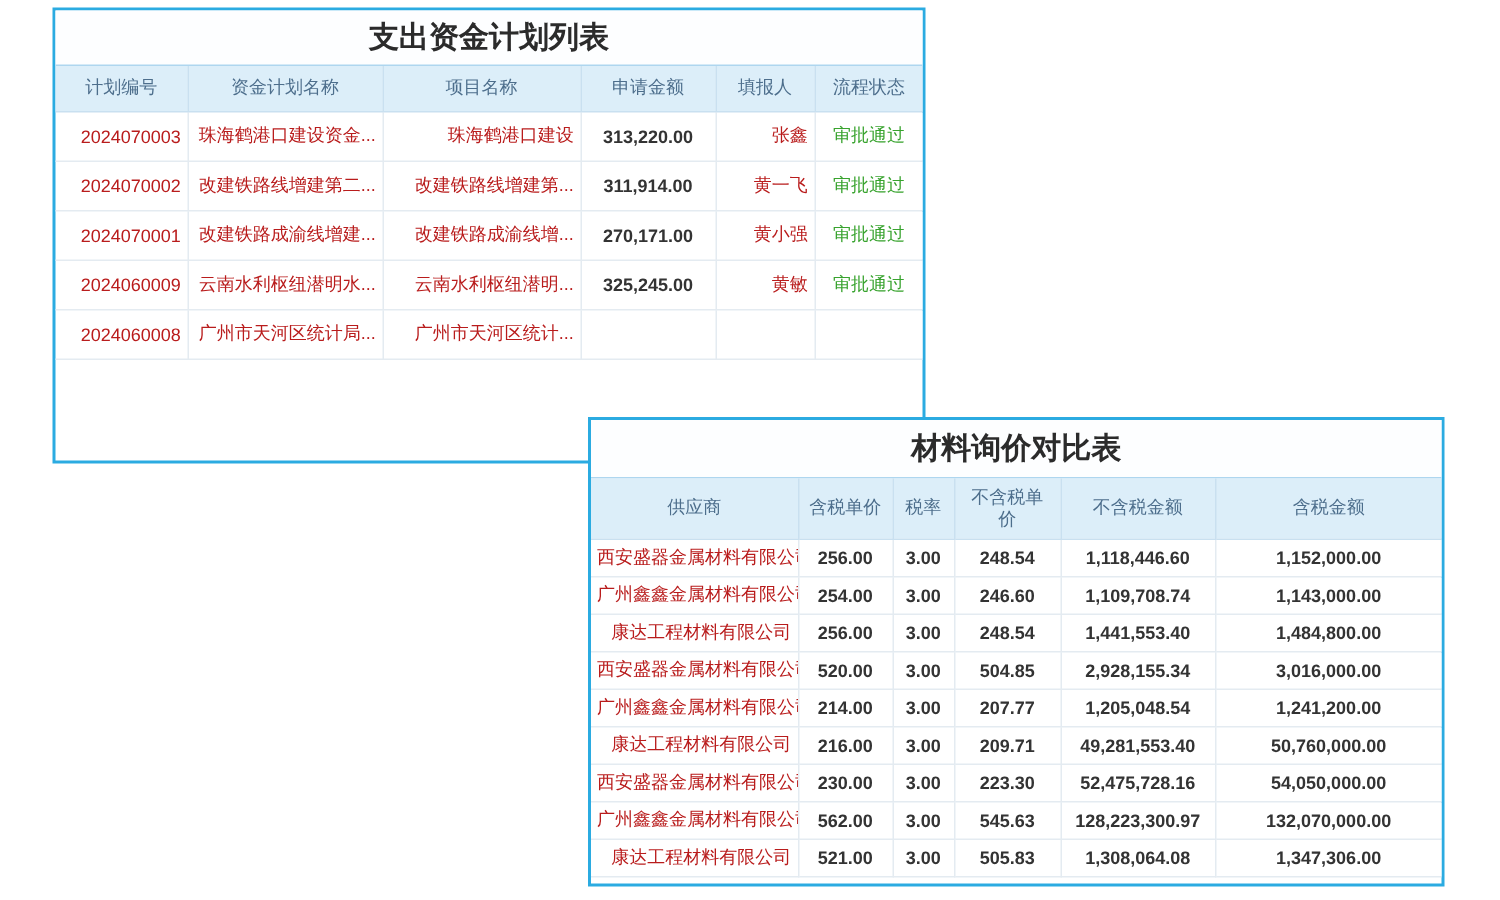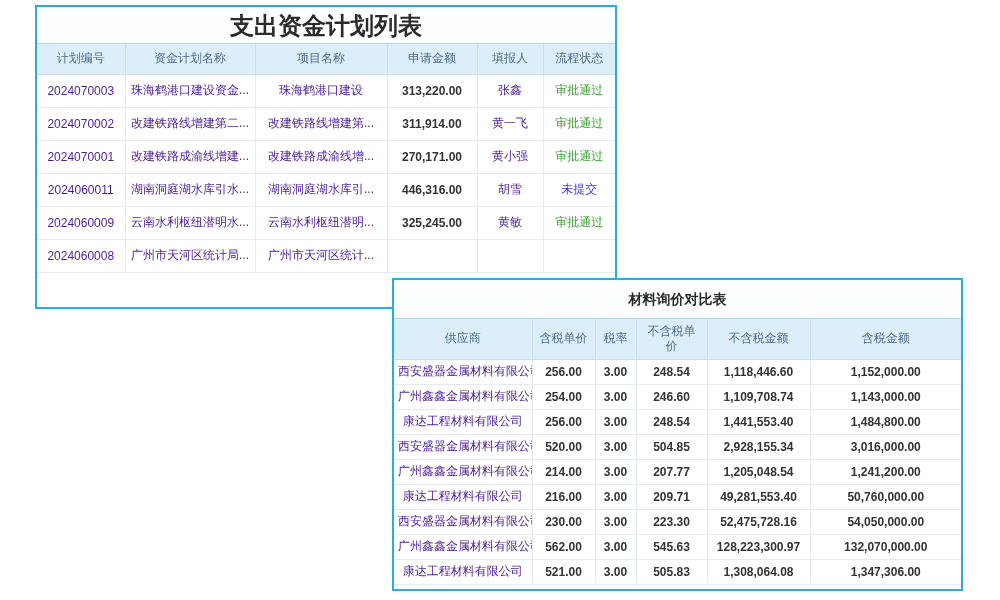--- a/index.html
+++ b/index.html
@@ -6,38 +6,38 @@
   html,body { width:1000px; height:600px; background:#ffffff; overflow:hidden;
               font-family:"Liberation Sans","DejaVu Sans",sans-serif; }
   #stage { position:relative; width:1000px; height:600px; background:#ffffff; }
 
   .panel { position:absolute; background:#ffffff; border:2px solid #2babe1; }
   #plan-panel  { left:35px;  top:5px;   width:582px; height:304px; }
   #quote-panel { left:392px; top:278px; width:571px; height:313px; z-index:5; }
 
   .panel-title { background:#fdfeff; text-align:center; font-weight:bold;
                  color:#2b2b2b; border-bottom:1px solid #aed6ef; }
-  #plan-panel  .panel-title { height:37px; line-height:37px; font-size:24px; }
-  #quote-panel .panel-title { height:39px; line-height:39px; font-size:14px; }
+  #plan-panel  .panel-title { height:37px; line-height:37px; font-size:20px; }
+  #quote-panel .panel-title { height:39px; line-height:39px; font-size:20px; }
 
   table { width:100%; border-collapse:collapse; table-layout:fixed; }
   th { background:#dceef9; color:#4d6e8c; font-weight:normal; font-size:12px;
        text-align:center; border:1px solid #c9e0f0; padding:2px 6px; line-height:1.25;margin-left:16px; }
   td { font-size:12px; text-align:center; border:1px solid #e4ebf1;
        padding:0 4px; overflow:hidden; white-space:nowrap; background:#ffffff; }
   table tr > :first-child { border-left:none; }
   table tr > :last-child  { border-right:none; }
   thead tr th { border-top:none; }
 
   #plan-panel  th { height:30px; }
   #plan-panel  td { height:33px; }
   #quote-panel th { height:40px; }
   #quote-panel td { height:25px; }
 
-  .c-link { color:#4c1d95; }
+  .c-link { color:#b91c1c;text-align:right; }
   .c-dark { color:#333333;font-weight:bold; }
   .st-approved    { color:#38a32e;margin-left:24px; }
   .st-unsubmitted { color:#3b3be3; }
 </style>
 </head>
 <body>
 
 <div id="stage">
 
   <div id="plan-panel" class="panel">
@@ -80,28 +80,20 @@
           </tr>
           <tr>
             <td class="c-link">2024070001</td>
             <td class="c-link">改建铁路成渝线增建...</td>
             <td class="c-link">改建铁路成渝线增...</td>
             <td class="c-dark">270,171.00</td>
             <td class="c-link">黄小强</td>
             <td class=" st-approved">审批通过</td>
           </tr>
           <tr>
-            <td class="c-link">2024060011</td>
-            <td class="c-link">湖南洞庭湖水库引水...</td>
-            <td class="c-link">湖南洞庭湖水库引...</td>
-            <td class="c-dark">446,316.00</td>
-            <td class="c-link">胡雪</td>
-            <td class=" st-unsubmitted">未提交</td>
-          </tr>
-          <tr>
             <td class="c-link">2024060009</td>
             <td class="c-link">云南水利枢纽潜明水...</td>
             <td class="c-link">云南水利枢纽潜明...</td>
             <td class="c-dark">325,245.00</td>
             <td class="c-link">黄敏</td>
             <td class=" st-approved">审批通过</td>
           </tr>
           <tr>
             <td class="c-link">2024060008</td>
             <td class="c-link">广州市天河区统计局...</td>

